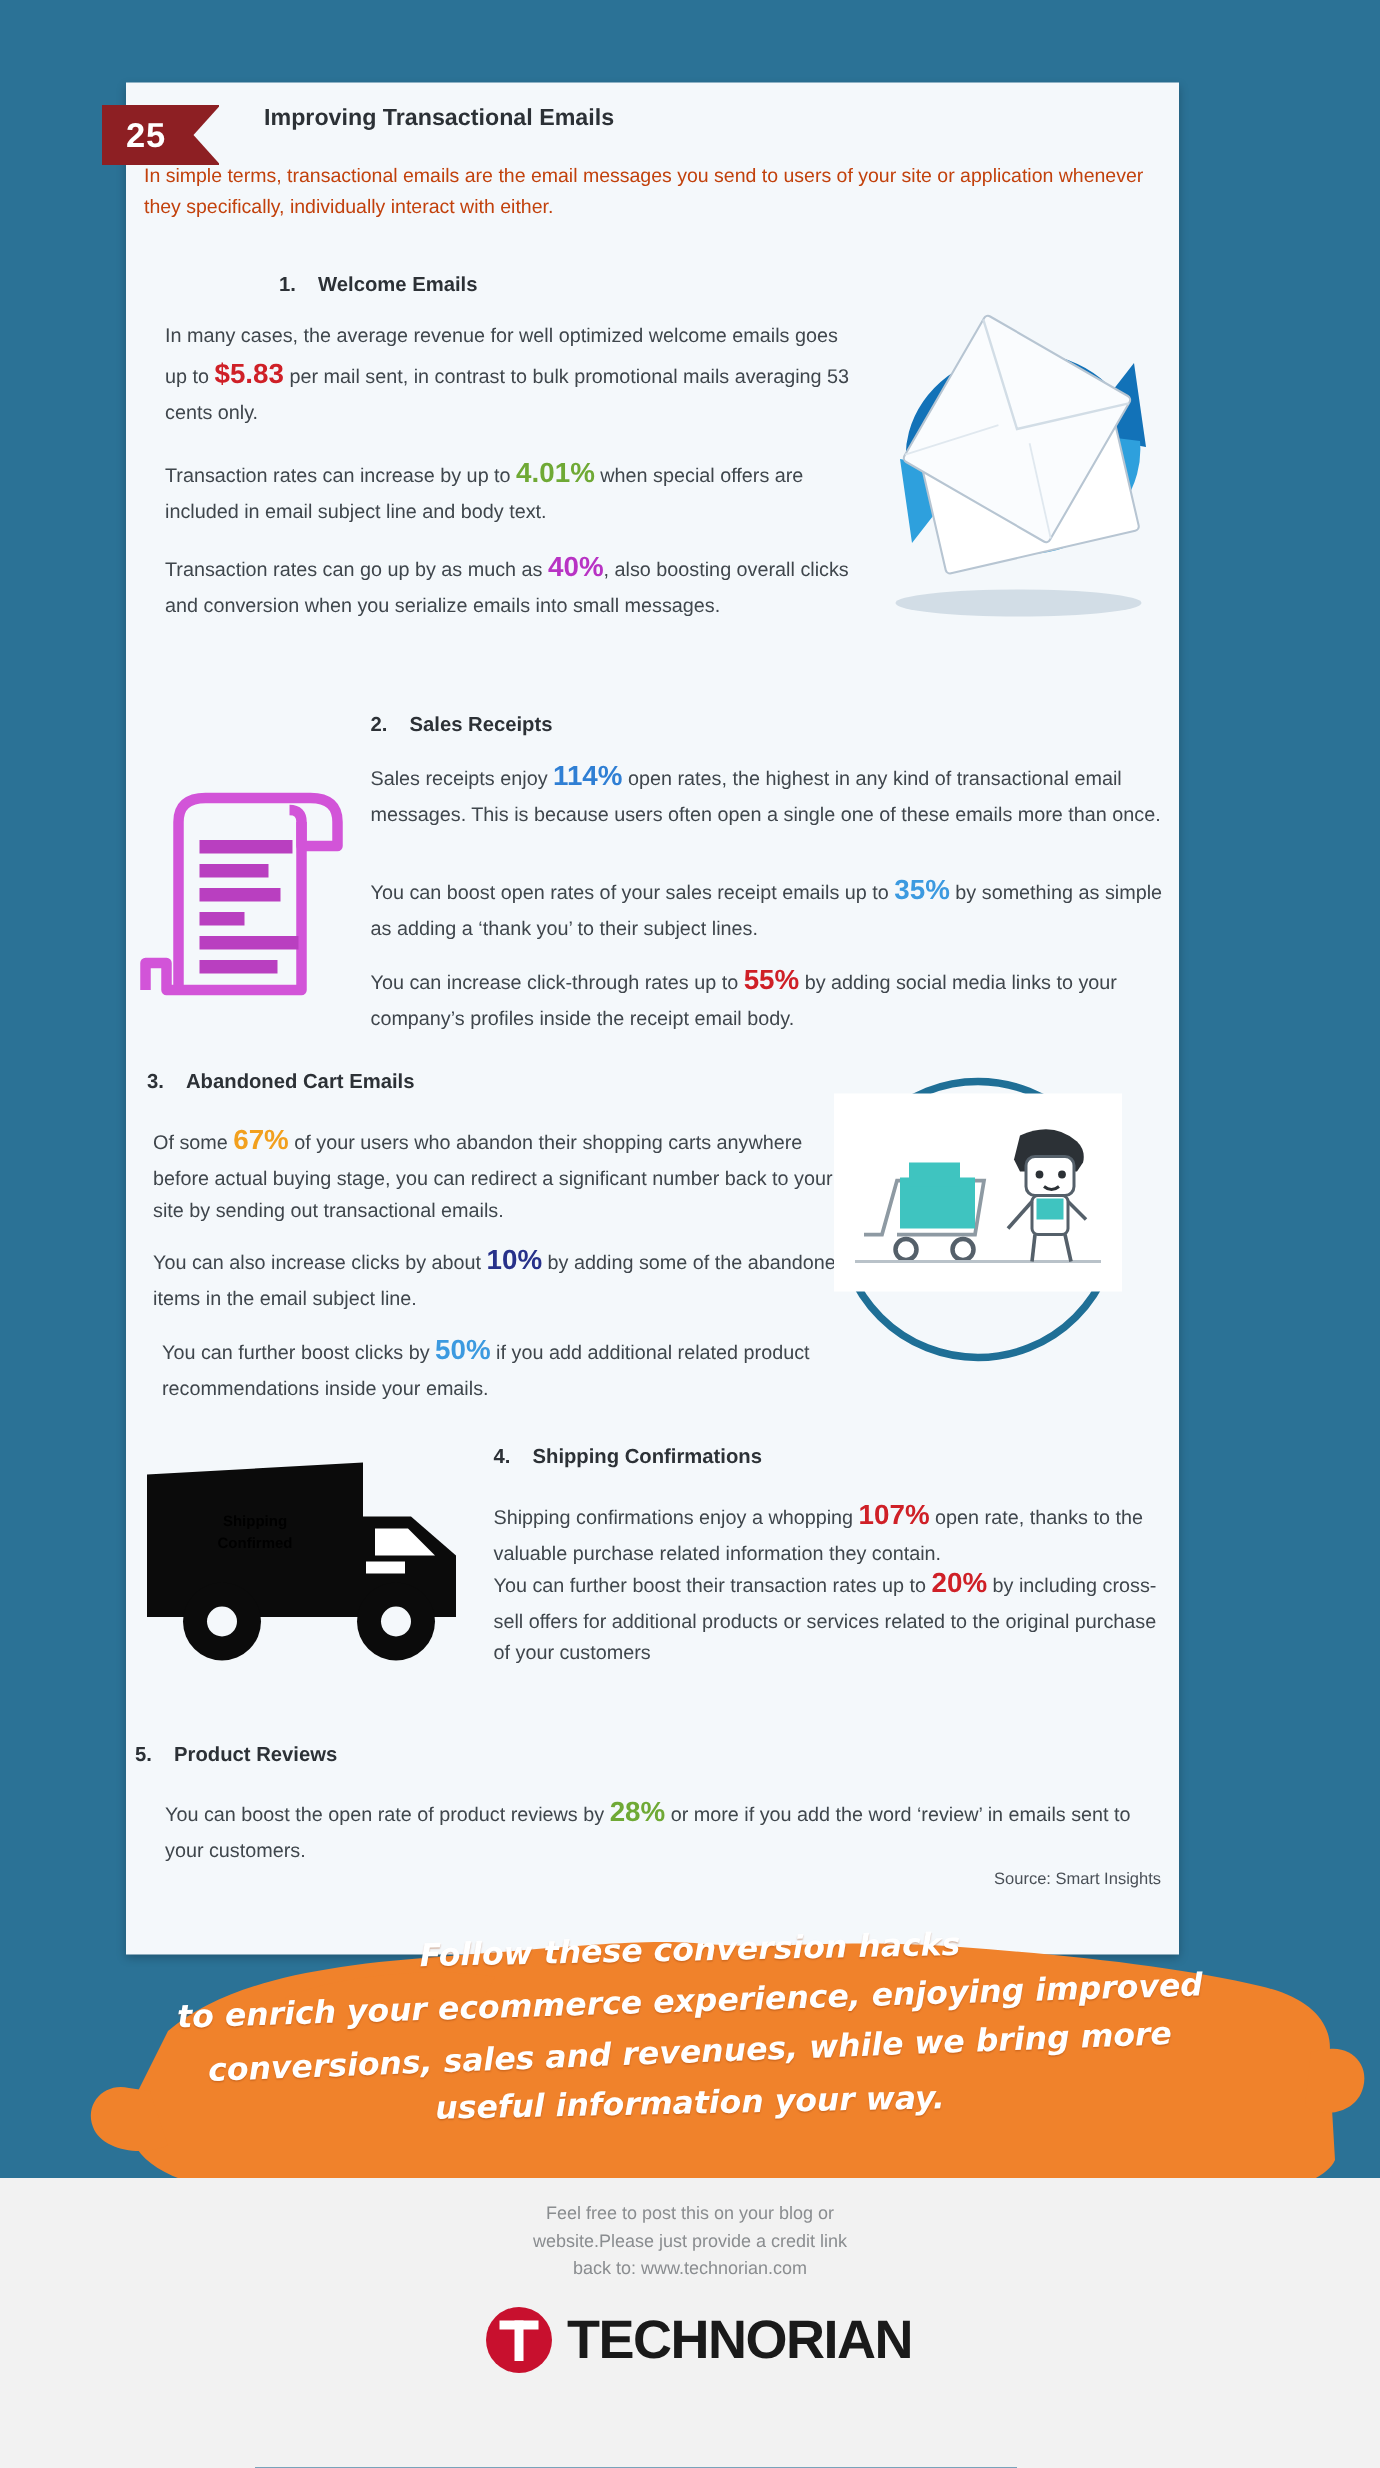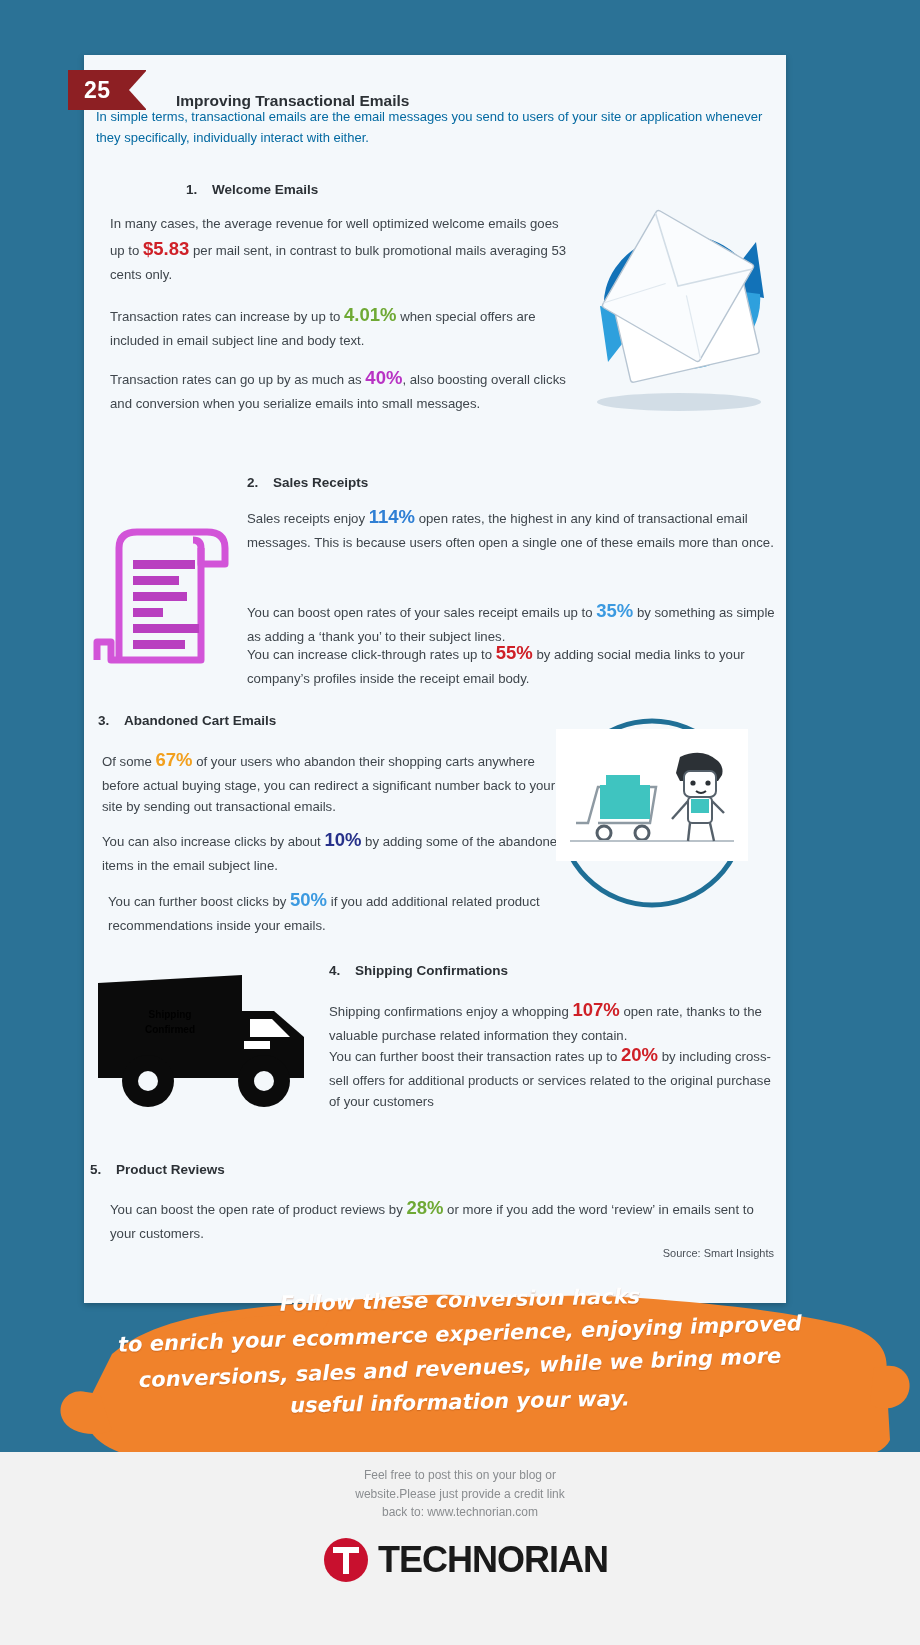--- a/index.html
+++ b/index.html
@@ -27,21 +27,21 @@
     background: #f4f8fb;
     box-shadow: 0 2px 6px rgba(0,0,0,.25);
   }
 
   
   .ribbon-wrap {
     position: absolute;
     left: -16px;
     top: 15px;
     display: flex;
-    align-items: flex-end;
+    align-items: flex-start;
   }
   .ribbon {
     position: relative;
     background: #8d1f23;
     color: #fff;
     height: 40px;
     min-width: 78px;
     display: flex;
     align-items: center;
     justify-content: flex-start;
@@ -69,21 +69,21 @@
     font-family: "Liberation Sans", sans-serif;
   }
 
   .intro {
     position: absolute;
     left: 12px;
     top: 52px;
     width: 690px;
     font-size: 13px;
     line-height: 1.6;
-    color: #0369a1;
+    color: #c2410c;
   }
 
   
   .sec-head {
     font-size: 13.5px;
     font-weight: bold;
     color: #2c3136;
     position: absolute;
   }
   .sec-head .num { display: inline-block; width: 26px; }
@@ -221,21 +221,21 @@
     </div>
 
     <div class="sec-head" style="left:163px; top:420px;">
       <span class="num">2.</span><span>Sales Receipts</span>
     </div>
 
     <div class="para" style="left:163px; top:447px; width:532px;">
       <span>Sales receipts enjoy </span><span class="big blue">114%</span><span> open rates, the highest in any kind of transactional email messages. This is because users often open a single one of these emails more than once.</span>
     </div>
 
-    <div class="para" style="left:163px; top:523px; width:532px;margin-top:18px;">
+    <div class="para" style="left:163px; top:523px; width:532px;">
       <span>You can boost open rates of your sales receipt emails up to </span><span class="big lblue">35%</span><span> by something as simple as adding a ‘thank you’ to their subject lines.</span>
     </div>
 
     <div class="para" style="left:163px; top:583px; width:532px;">
       <span>You can increase click-through rates up to </span><span class="big red">55%</span><span> by adding social media links to your company’s profiles inside the receipt email body.</span>
     </div>
 
     <div class="sec-head" style="left:14px; top:658px;">
       <span class="num">3.</span><span>Abandoned Cart Emails</span>
     </div>

